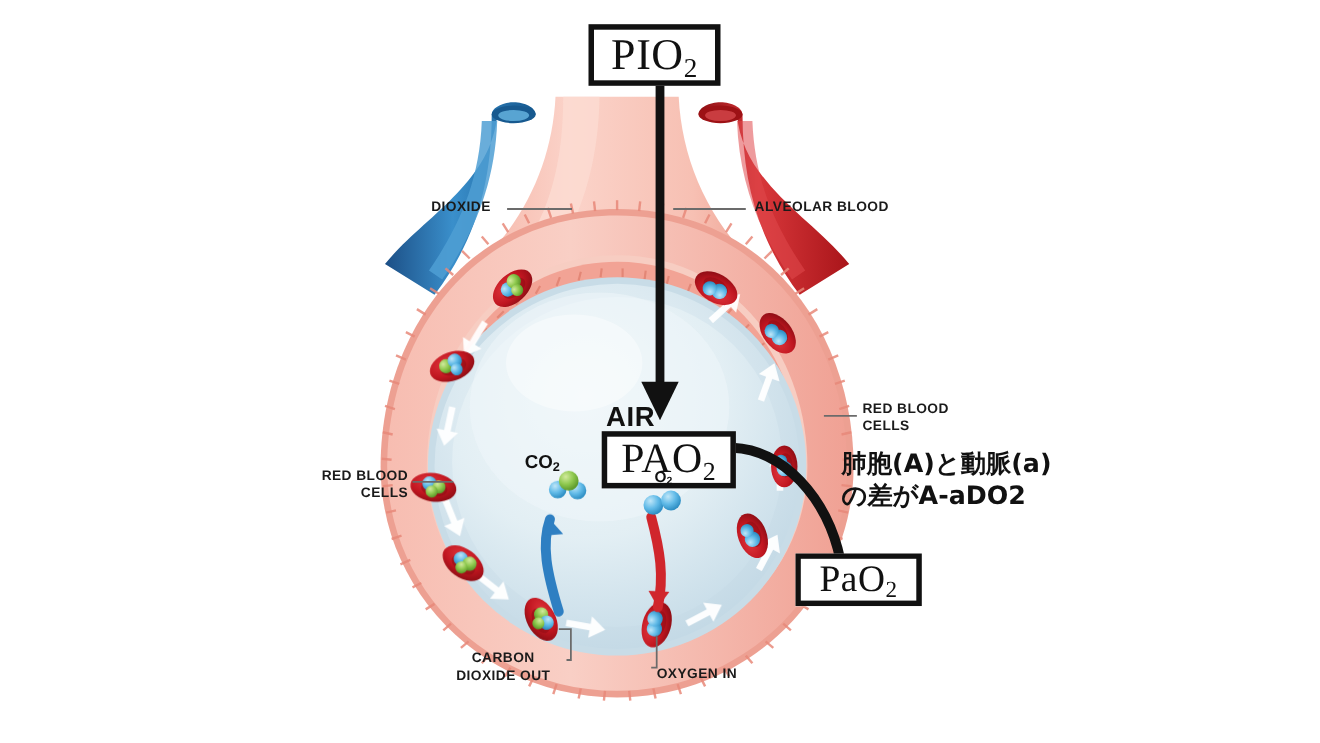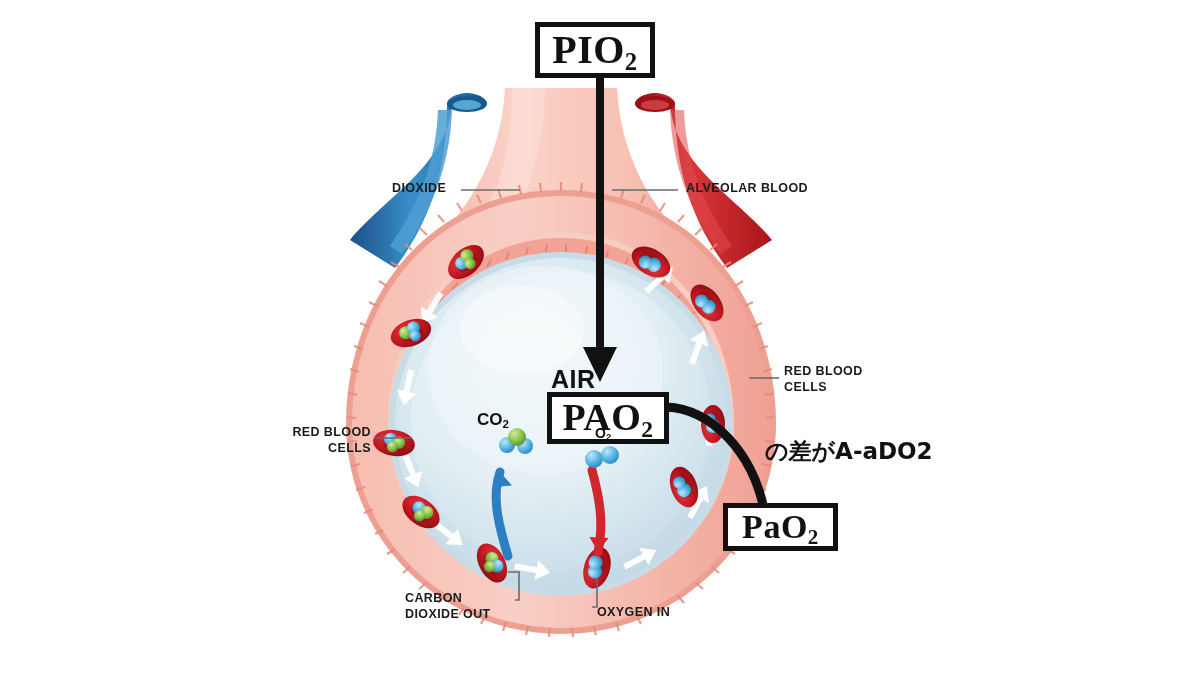--- a/index.html
+++ b/index.html
@@ -28,21 +28,21 @@
     width: 1200px;
     height: 675px;
   }
 
   
   .boxlabel {
     position: absolute;
     border: 5px solid #111111;
     background: #ffffff;
     color: #111111;
-    font-weight: bold;
+    font-weight: normal;
     line-height: 1;
     display: flex;
     align-items: center;
     justify-content: center;
     box-sizing: border-box;
     letter-spacing: 0.5px;
     font-family: "Liberation Serif", serif;
   }
   .boxlabel sub {
     font-size: 0.62em;
@@ -77,21 +77,21 @@
     letter-spacing: 0.4px;
     line-height: 1.25;
     white-space: pre-line;
     font-family: "Liberation Sans", sans-serif;
   }
 
   #lbl-capillar   { left: 392px; top: 181px; }
   #lbl-alvwall    { left: 686px; top: 181px; }
   #lbl-rbc-right  { left: 784px; top: 364px; }
   #lbl-rbc-left   { left: 281px; top: 425px; text-align: right; width: 90px; }
-  #lbl-co2out     { left: 405px; top: 591px; text-align: left; width: 105px; }
+  #lbl-co2out     { left: 405px; top: 591px; text-align: center; width: 105px; }
   #lbl-o2in       { left: 597px; top: 605px; }
 
   .gaslabel {
     position: absolute;
     color: #111111;
     font-weight: bold;
     font-family: "Liberation Sans", sans-serif;
   }
   #lbl-air { left: 551px; top: 365px; font-size: 25px; letter-spacing: 0.5px; }
   #lbl-co2 { left: 477px; top: 410px; font-size: 17px; }
@@ -532,15 +532,15 @@
   <div class="anno" id="lbl-capillar">DIOXIDE</div>
   <div class="anno" id="lbl-alvwall">ALVEOLAR BLOOD</div>
   <div class="anno" id="lbl-rbc-right">RED BLOOD
 CELLS</div>
   <div class="anno" id="lbl-rbc-left">RED BLOOD
 CELLS</div>
   <div class="anno" id="lbl-co2out">CARBON
 DIOXIDE OUT</div>
   <div class="anno" id="lbl-o2in">OXYGEN IN</div>
 
-  <div id="jp-note"><br><span>の差がA-aDO2</span></div>
+  <div id="jp-note"><span>肺胞(A)と動脈(a)</span><br><span>の差がA-aDO2</span></div>
 
 </div>
 
 </body></html>

